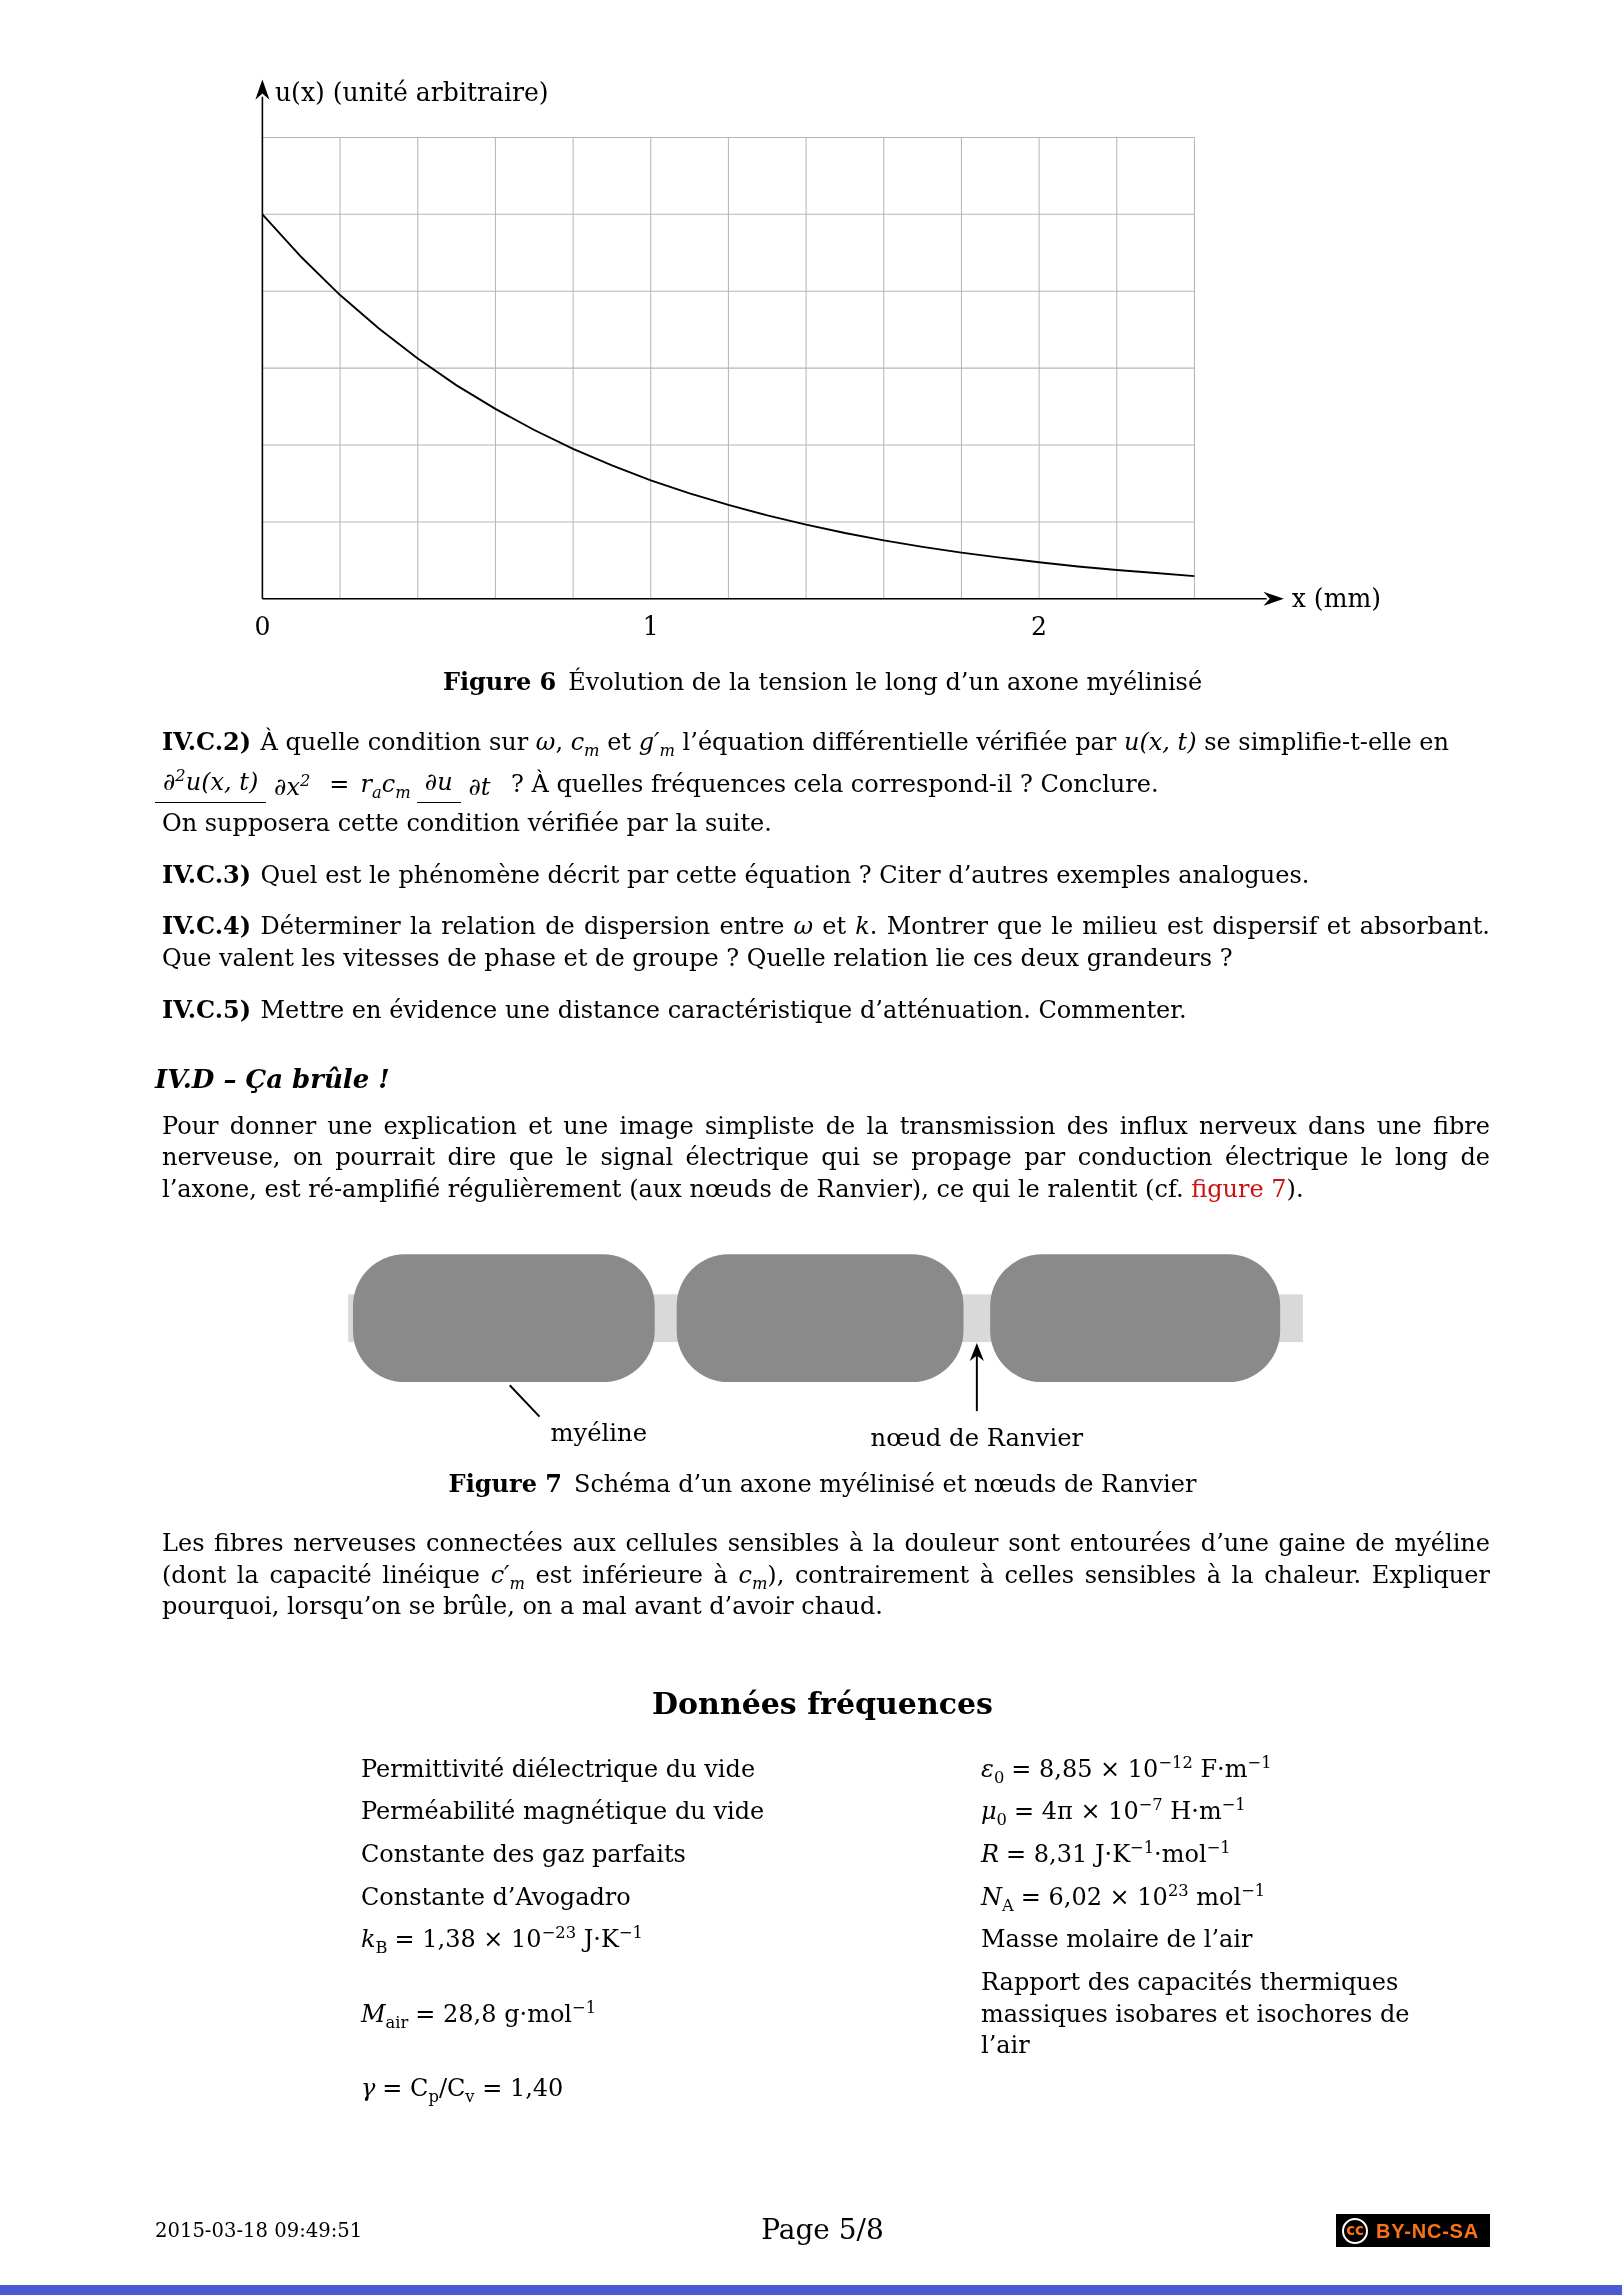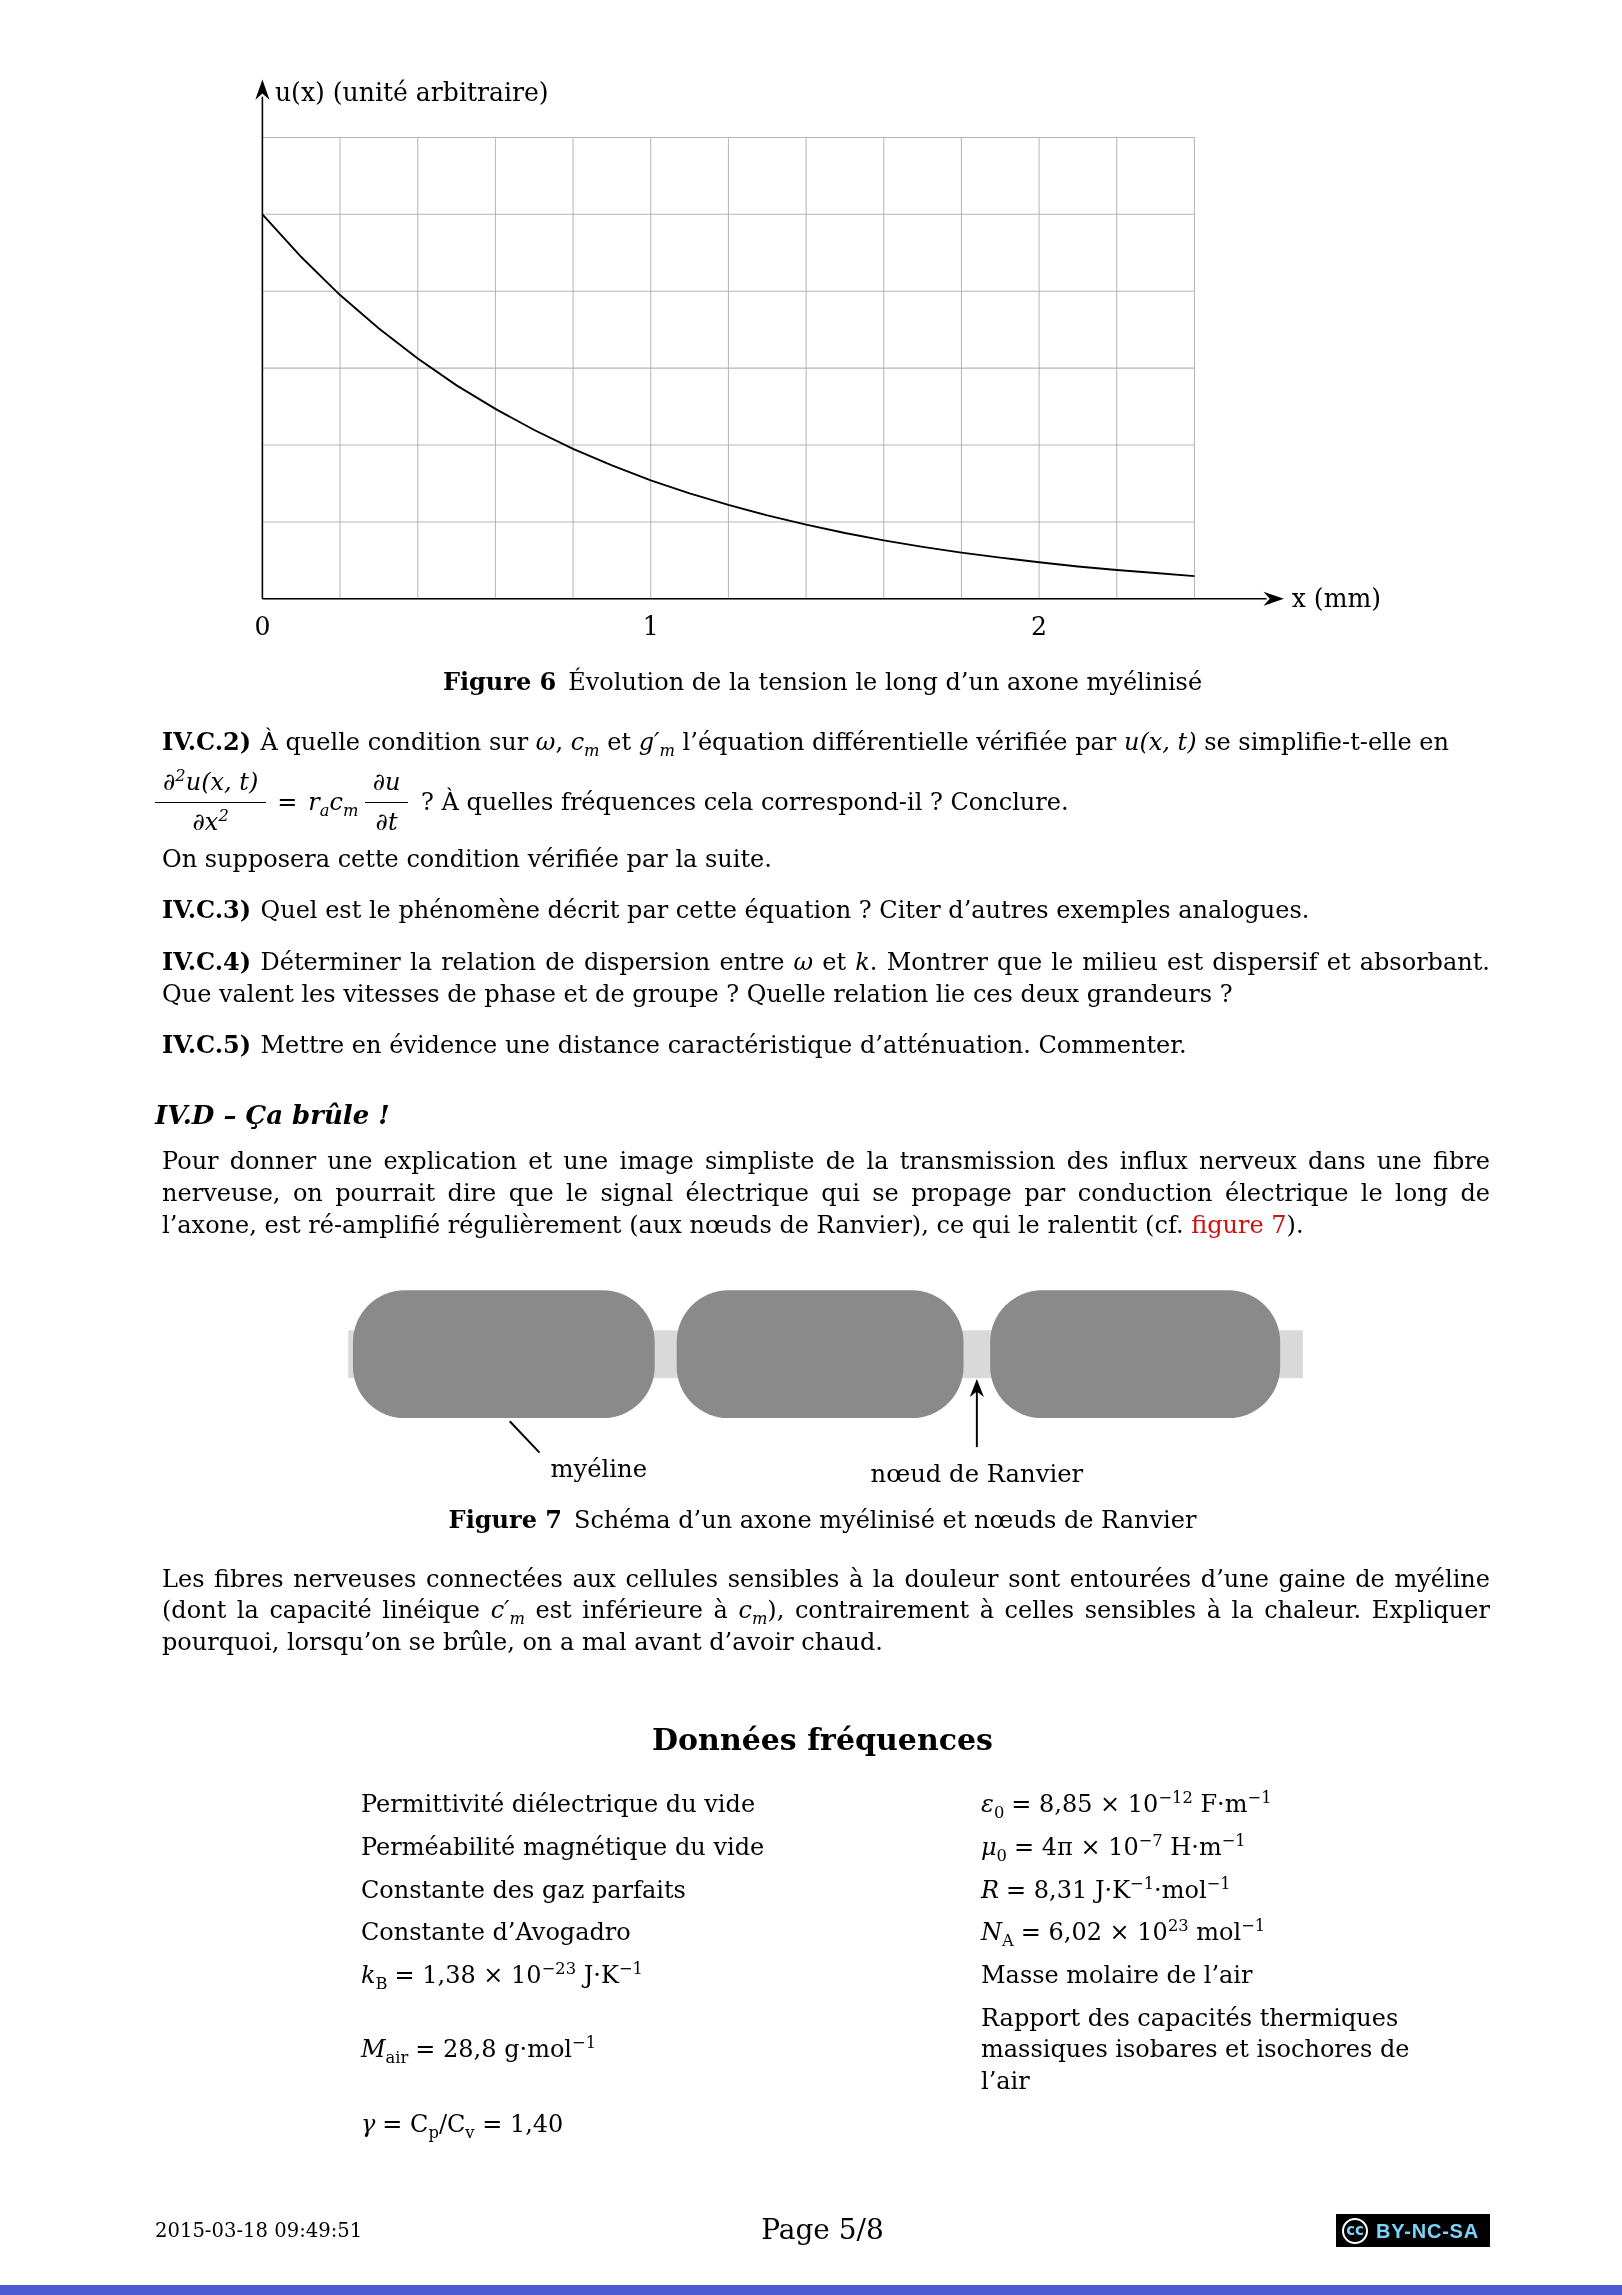--- a/index.html
+++ b/index.html
@@ -9,21 +9,21 @@
     font-family:"DejaVu Serif","Liberation Serif",serif;color:#000;
     font-size:24px;line-height:1.32;
     padding:59px 133px 0 155px;overflow:hidden;
   }
   .para{text-align:justify;margin-left:7px;}
   .q{margin-top:19px;}
   .qlabel{font-weight:bold;margin-right:9.4px;}
   .mi{font-style:italic;}
   sub,sup{font-size:68%;line-height:0;}
   .eq-row{display:flex;align-items:center;margin:7.9px 0 4.7px 0;}
-  .frac{display:inline-flex;flex-direction:column;align-items:center;font-style:italic;}
+  .frac{display:inline-flex;align-items:flex-end;font-style:italic;}
   .frac .fnum{padding:0 7.9px 3.9px 7.9px;border-bottom:1.6px solid #000;}
   .frac .fden{padding:3.9px 7.9px 0 7.9px;}
   .rm{margin:0 11px;}
   .eq-tail{margin-left:12.6px;}
   .fig6-wrap{margin:11px 0 0 93px;}
   .caption{text-align:center;margin-top:7.9px;}
   .caption b{margin-right:12px;}
   .sec-heading{font-weight:bold;font-style:italic;font-size:26px;margin-top:36px;}
   .p1{margin-top:14px;}
   .figlink{color:#cc1111;text-decoration:none;cursor:pointer;}
@@ -33,21 +33,21 @@
   .donnees-title{font-weight:bold;font-size:30px;text-align:center;margin-top:61px;}
   .d-table{display:grid;grid-template-columns:620px 1fr;row-gap:11px;align-items:center;margin:30px 0 0 206px;}
   .d-label{padding-right:28px;}
   .d-value .sym{font-style:italic;}
   .d-value .val{margin-left:7px;}
   .axis-text{font-size:32px;fill:#000;font-family:"DejaVu Serif","Liberation Serif",serif;}
   .fig-text{font-size:31px;fill:#000;font-family:"DejaVu Serif","Liberation Serif",serif;}
   .footer{position:absolute;left:155px;right:133px;bottom:48px;display:flex;align-items:center;justify-content:space-between;}
   .f-time{font-size:19.6px;}
   .f-page{position:absolute;left:50%;transform:translateX(-50%);font-size:28px;}
-  .cc-badge{display:inline-flex;align-items:center;background:#000;color:#7dd3fc;padding:3.1px 11px 3.1px 6.3px;gap:7.9px;}
+  .cc-badge{display:inline-flex;align-items:center;background:#000;color:#f97316;padding:3.1px 11px 3.1px 6.3px;gap:7.9px;}
   .cc-icon{display:inline-flex;align-items:center;justify-content:center;width:26px;height:26px;border:2.4px solid #fff;border-radius:50%;
     font-size:15px;font-weight:bold;font-family:"DejaVu Sans","Liberation Sans",sans-serif;}
   .cc-text{font-family:Liberation Sans, sans-serif;font-weight:bold;font-size:20px;letter-spacing:0.8px;}
   .bottom-strip{position:absolute;left:0;right:0;bottom:0;height:10.2px;background:#4d5bd3;}
 </style>
 </head>
 <body>
 
 <div class="page">
 

